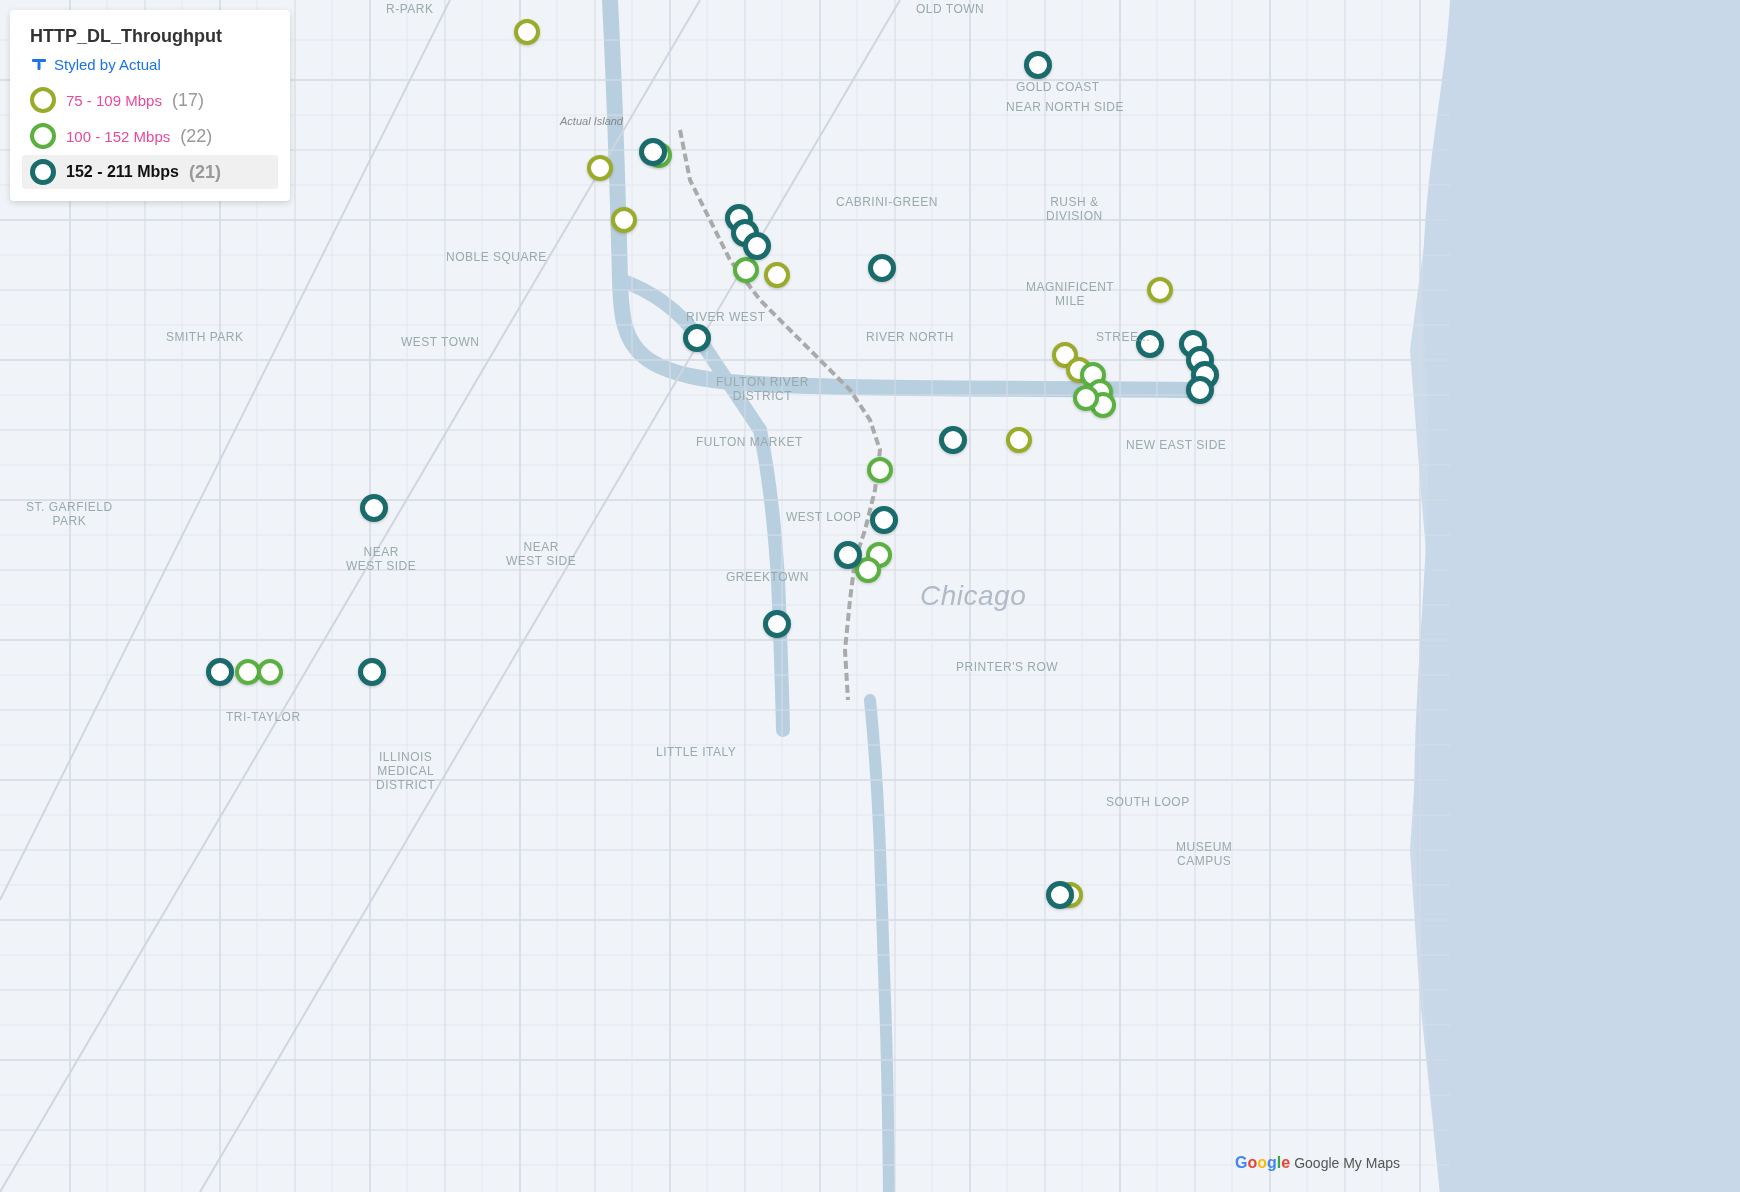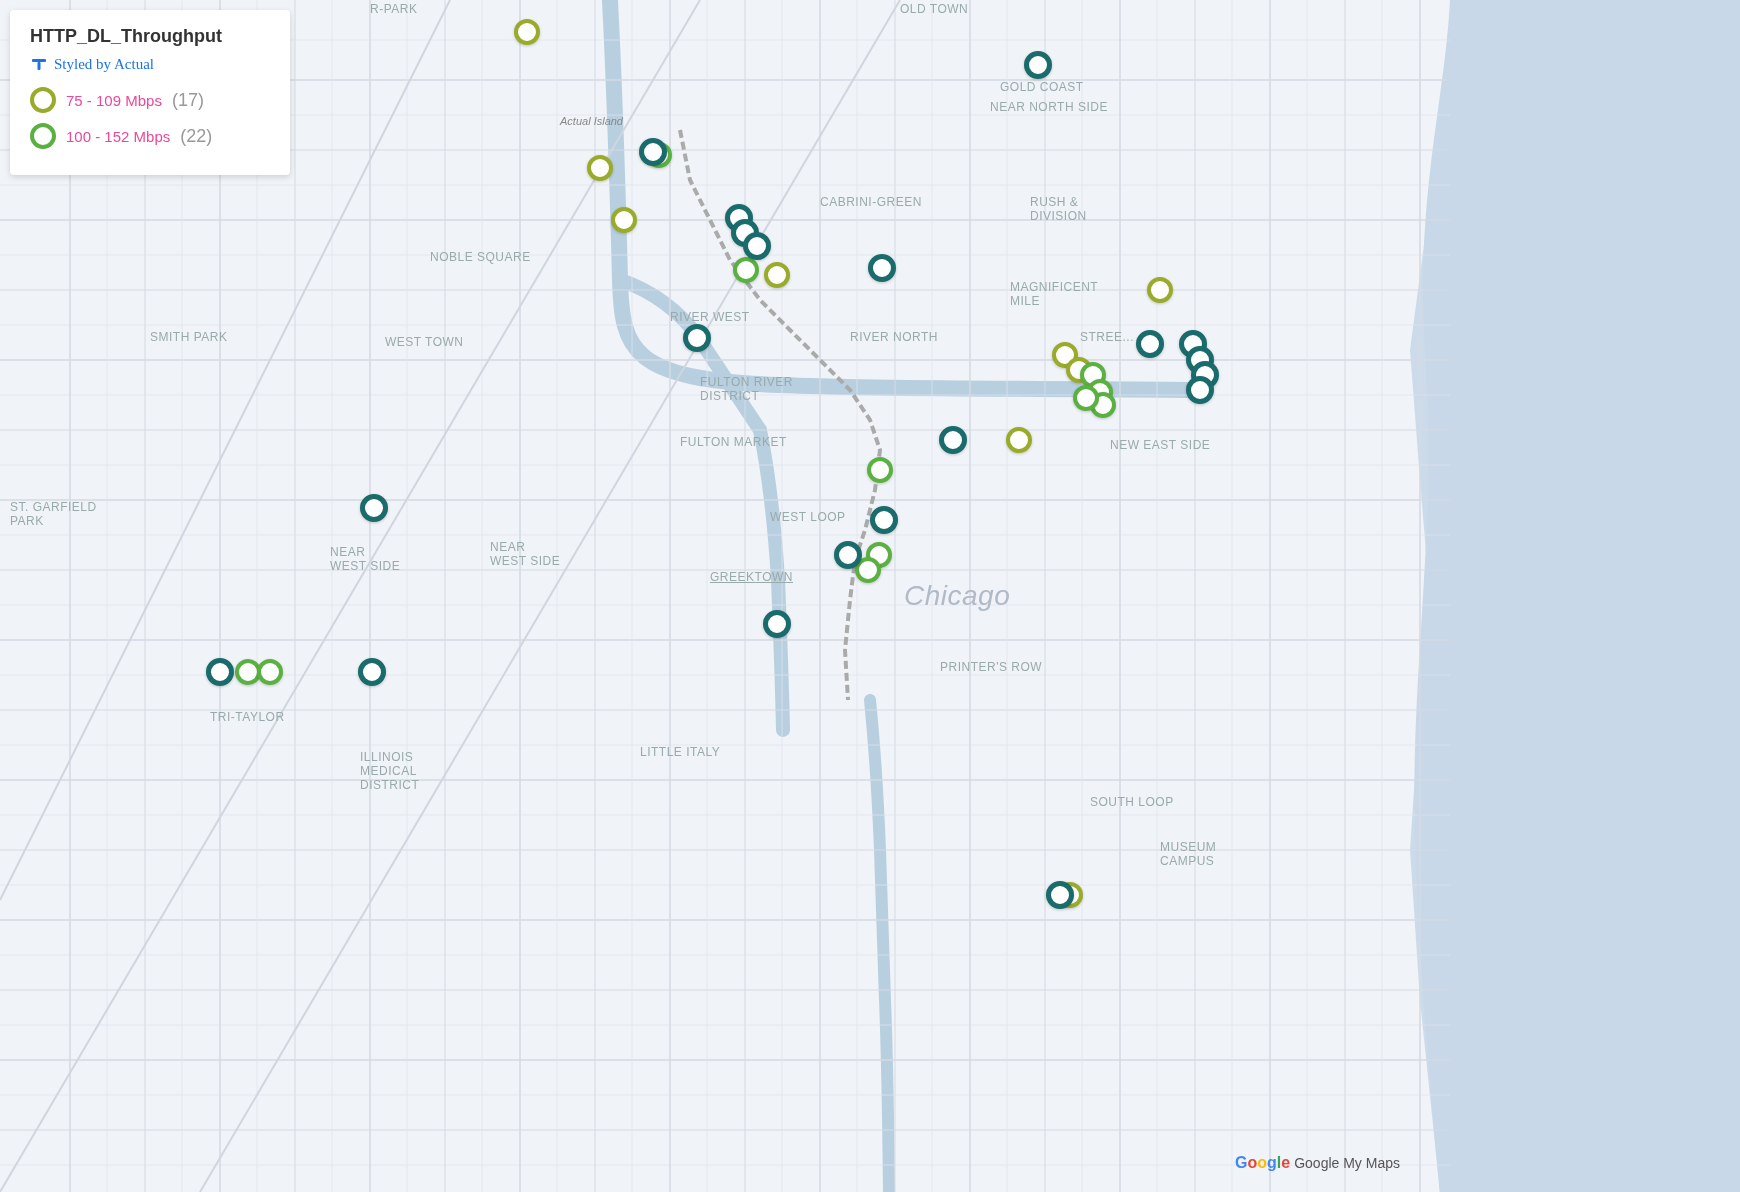--- a/index.html
+++ b/index.html
@@ -152,25 +152,26 @@
     .google-logo span:nth-child(4) { color: #4285F4; }
     .google-logo span:nth-child(5) { color: #34A853; }
     .google-logo span:nth-child(6) { color: #EA4335; }
 
     
     .neighborhood-label {
       position: absolute;
       font-size: 12px;
       color: #9aa;
       font-weight: 500;
-      text-align: left;
+      text-align: center;
       letter-spacing: 0.5px;
       text-transform: uppercase;
       pointer-events: none;
       z-index: 5;
+      padding-left: 16px;
     }
 
     
     svg.streets {
       position: absolute;
       top: 0; left: 0;
       width: 100%; height: 100%;
       pointer-events: none;
     }
 
@@ -298,21 +299,21 @@
   <div class="neighborhood-label" style="left: 1010px; top: 280px;">MAGNIFICENT<br>MILE</div>
   <div class="neighborhood-label" style="left: 850px; top: 330px;">RIVER NORTH</div>
   <div class="neighborhood-label" style="left: 1080px; top: 330px;">STREE...</div>
   <div class="neighborhood-label" style="left: 150px; top: 330px;">SMITH PARK</div>
   <div class="neighborhood-label" style="left: 385px; top: 335px;">WEST TOWN</div>
   <div class="neighborhood-label" style="left: 700px; top: 375px;">FULTON RIVER<br>DISTRICT</div>
   <div class="neighborhood-label" style="left: 680px; top: 435px;">FULTON MARKET</div>
   <div class="neighborhood-label" style="left: 1110px; top: 438px;">NEW EAST SIDE</div>
   <div class="neighborhood-label" style="left: 770px; top: 510px;">WEST LOOP</div>
   <div class="neighborhood-label" style="left: 490px; top: 540px;">NEAR<br>WEST SIDE</div>
-  <div class="neighborhood-label" style="left: 710px; top: 570px; text-decoration: underline;">GREEKTOWN</div>
+  <div class="neighborhood-label" style="left: 710px; top: 570px;">GREEKTOWN</div>
   <div class="neighborhood-label" style="left: 904px; top: 580px; font-size: 28px; color: #b0bac8; font-style: italic; font-weight: normal; text-transform: none;">Chicago</div>
   <div class="neighborhood-label" style="left: 10px; top: 500px;">ST. GARFIELD<br>PARK</div>
   <div class="neighborhood-label" style="left: 330px; top: 545px;">NEAR<br>WEST SIDE</div>
   <div class="neighborhood-label" style="left: 940px; top: 660px;">PRINTER'S ROW</div>
   <div class="neighborhood-label" style="left: 210px; top: 710px;">TRI-TAYLOR</div>
   <div class="neighborhood-label" style="left: 360px; top: 750px;">ILLINOIS<br>MEDICAL<br>DISTRICT</div>
   <div class="neighborhood-label" style="left: 640px; top: 745px;">LITTLE ITALY</div>
   <div class="neighborhood-label" style="left: 1090px; top: 795px;">SOUTH LOOP</div>
   <div class="neighborhood-label" style="left: 1160px; top: 840px;">MUSEUM<br>CAMPUS</div>
 
@@ -365,35 +366,40 @@
     <div class="legend-title">HTTP_DL_Throughput</div>
 
     <div class="legend-styled-by">
       <span style="color:#1a73e8; font-size:18px; display:inline-flex; align-items:center;">
 
         <svg width="18" height="18" viewBox="0 0 18 18" fill="none" xmlns="http://www.w3.org/2000/svg">
           <rect x="2" y="4" width="14" height="3" rx="1" fill="#1a73e8"></rect>
           <rect x="7.5" y="7" width="3" height="8" rx="1" fill="#1a73e8"></rect>
         </svg>
       </span>
-      <span style="color:#1a73e8; font-size:15px; font-weight:500;font-family:Liberation Serif, serif;">Styled by Actual</span>
+      <span style="color:#1a73e8; font-size:15px; font-weight:500;">Styled by Actual</span>
     </div>
 
     <div class="legend-item">
       <div class="circle" style="border: 4px solid #9aab2a; background: white;"></div>
       <span class="label">75 - 109 Mbps</span>
       <span class="count">(17)</span>
     </div>
 
     <div class="legend-item">
       <div class="circle" style="border: 4px solid #5ab040; background: white;"></div>
       <span class="label">100 - 152 Mbps</span>
       <span class="count">(22)</span>
     </div>
 
+    <div class="legend-item bold-item active">
+      <div class="circle" style="border: 5px solid #1a6b6b; background: white;"></div>
+      <span class="label">152 - 211 Mbps</span>
+      <span class="count" style="font-weight:bold;">(21)</span>
+    </div>
   </div>
 
   <div class="attribution">
     <span class="google-logo">
       <span>G</span><span>o</span><span>o</span><span>g</span><span>l</span><span>e</span>
     </span>
     <span>Google My Maps</span>
   </div>
 </div>
 

